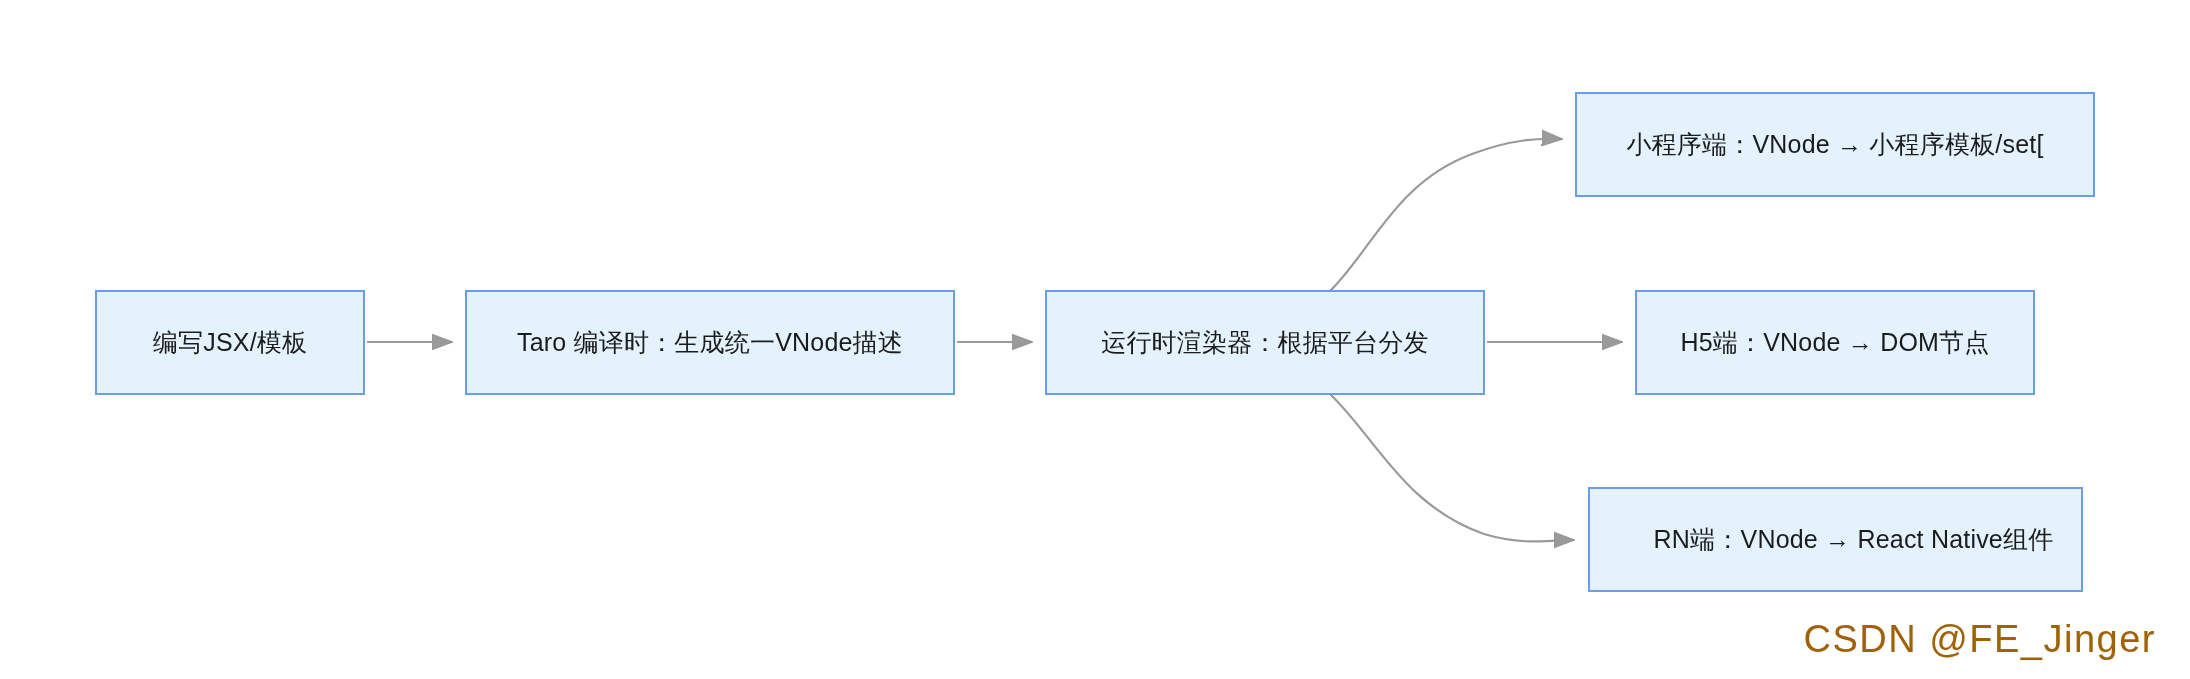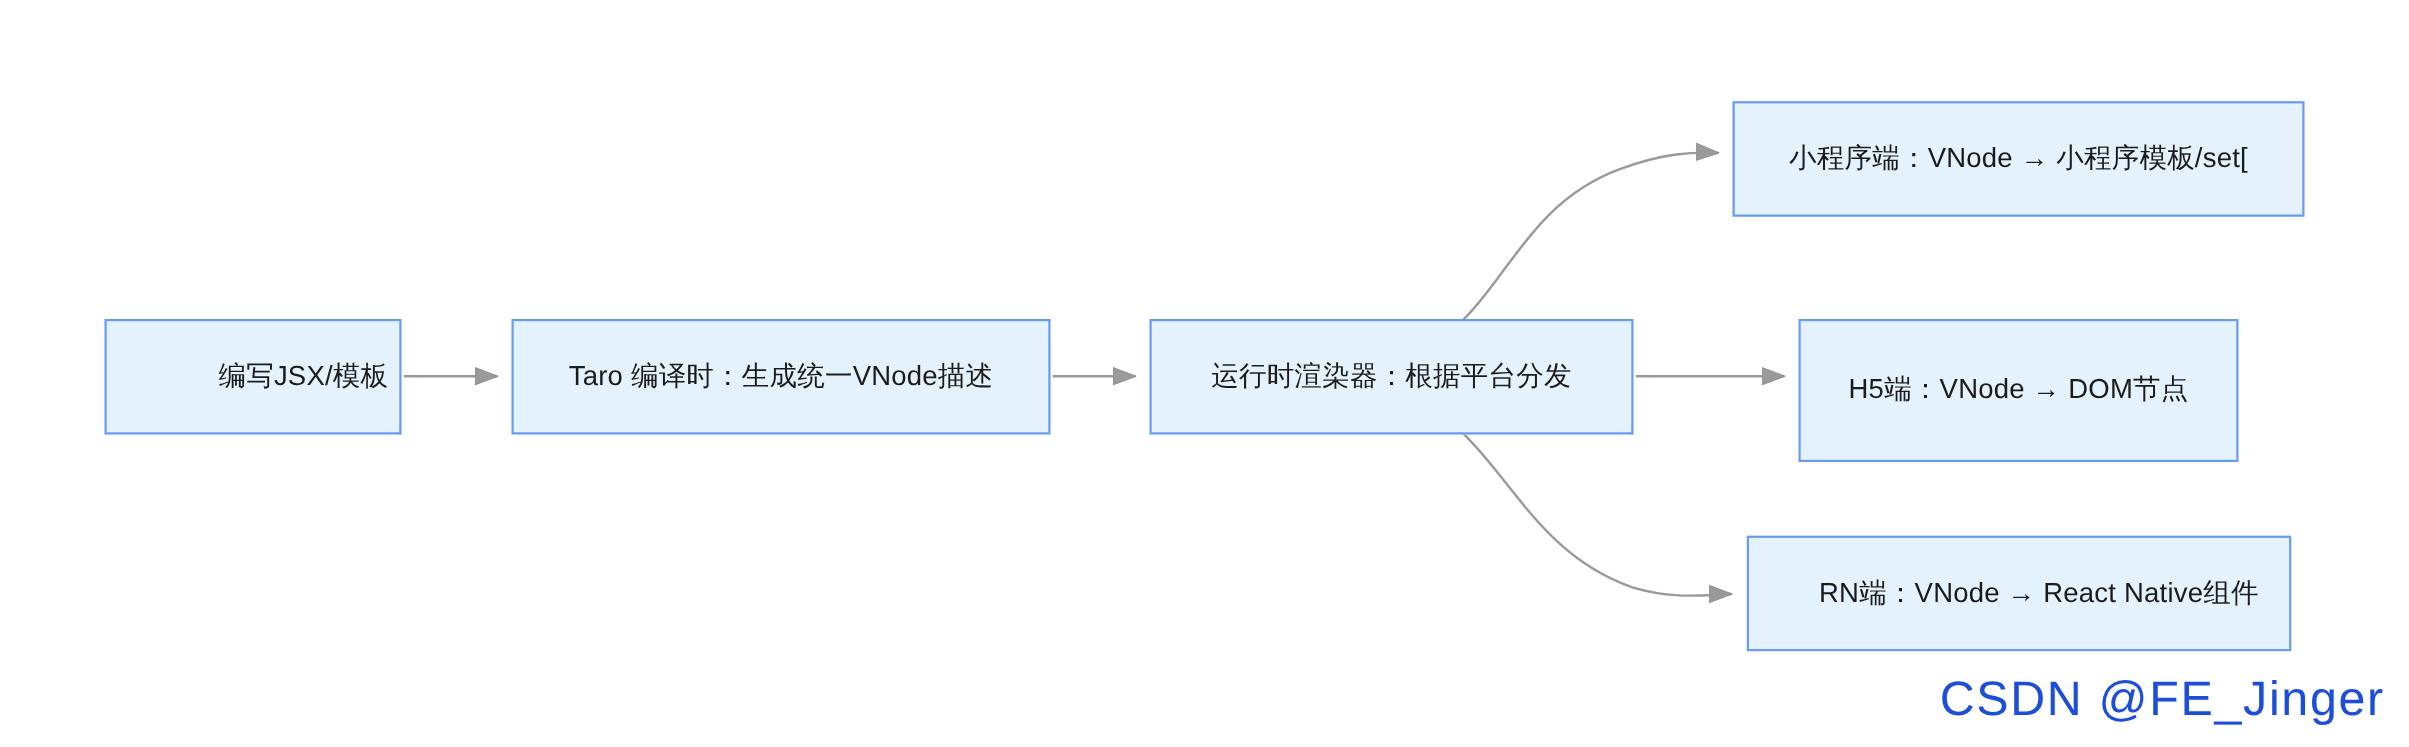--- a/index.html
+++ b/index.html
@@ -42,33 +42,33 @@
     font-size: 25px;
     line-height: 1.35;
     letter-spacing: 0.2px;
     white-space: nowrap;
     overflow: hidden;
   }
   .node-label {
     display: block;
     padding: 0 10px;
   }
-  #node-write       { left: 95px;   top: 290px; width: 270px; height: 105px; justify-content: flex-end; }
+  #node-write       { left: 95px;   top: 290px; width: 270px; height: 105px; }
   #node-compile     { left: 465px;  top: 290px; width: 490px; height: 105px; }
   #node-runtime     { left: 1045px; top: 290px; width: 440px; height: 105px; }
   #node-miniprogram { left: 1575px; top: 92px;  width: 520px; height: 105px; }
-  #node-h5          { left: 1635px; top: 290px; width: 400px; height: 130px; }
+  #node-h5          { left: 1635px; top: 290px; width: 400px; height: 105px; }
   #node-rn          { left: 1588px; top: 487px; width: 495px; height: 105px; padding-left: 36px; }
 
   #watermark {
     position: absolute;
-    right: 22px;
+    right: 34px;
     bottom: 18px;
-    font-size: 44px;
-    color: #1d4ed8;
+    font-size: 38px;
+    color: #a16207;
     letter-spacing: 1.5px;
     text-shadow: 1px 1px 0 #f7f7f7;
     user-select: none;
     white-space: nowrap;
   }
 </style>
 </head>
 <body>
 
 <div id="canvas">

